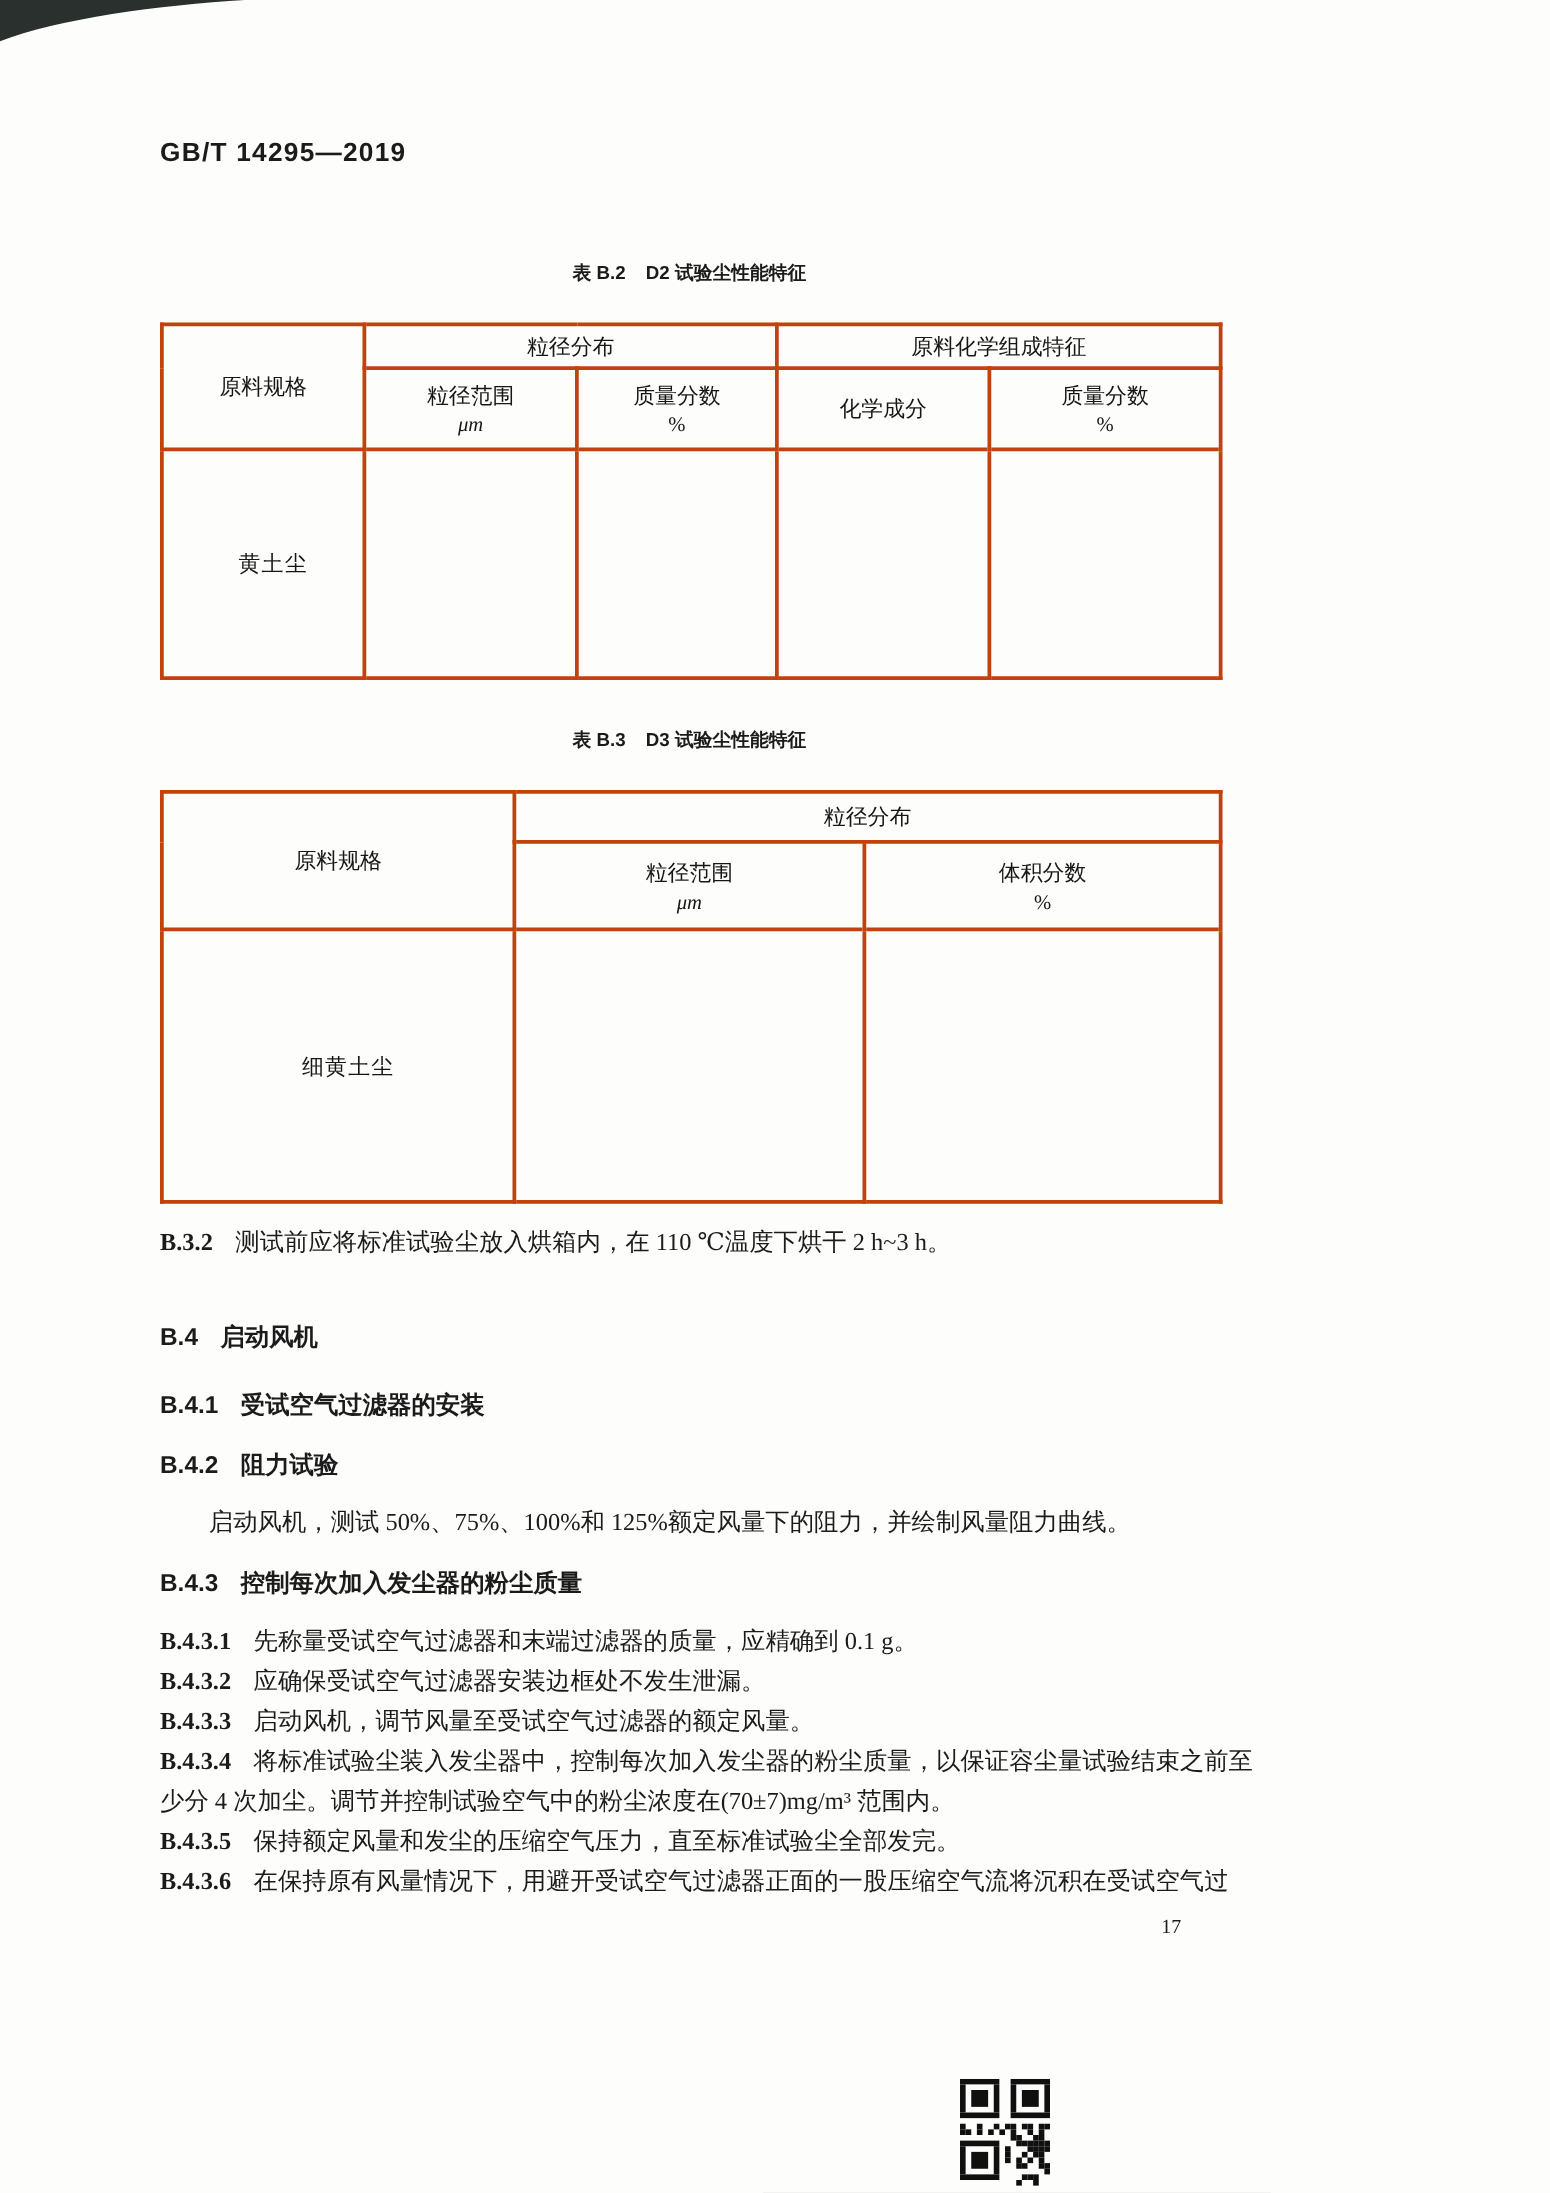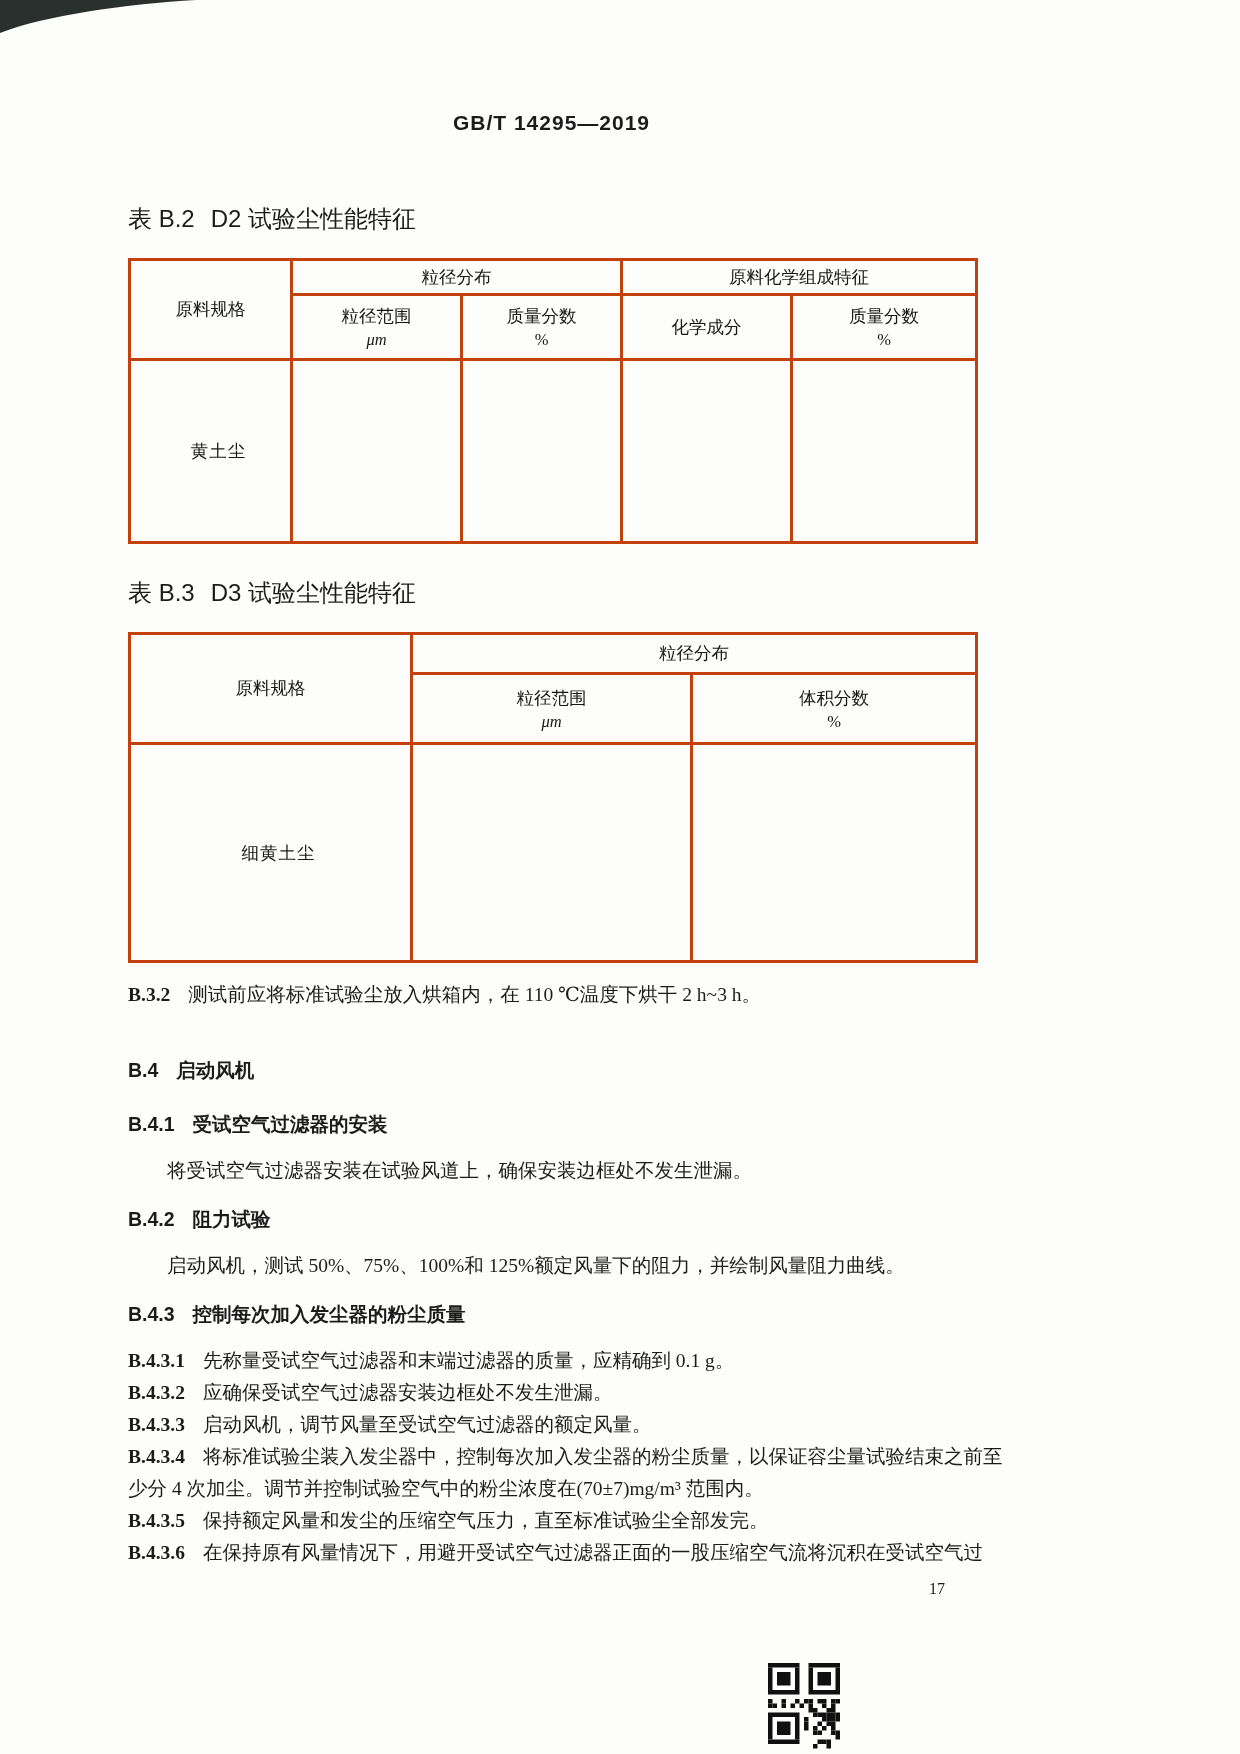--- a/index.html
+++ b/index.html
@@ -6,29 +6,29 @@
   html,body { background:#e9e9e7; }
   .page {
     position:relative; width:1240px; height:1754px; margin:0 auto;
     background:#fdfdfc; overflow:hidden;
     font-family:"Liberation Serif","DejaVu Serif",serif; color:#1b1b1b;
   }
   .scan-corner { position:absolute; top:0; left:0; }
   .content { padding:110px 0 0 128px; width:1010px; }
 
   .doc-header {
-    width:847px; text-align:center;
+    width:847px; text-align:left;
     font-family:"Liberation Sans","DejaVu Sans",sans-serif;
     font-weight:bold; font-size:21px; line-height:26px; letter-spacing:1px;
   }
 
   .table-caption {
-    width:847px; line-height:26px;
+    width:847px; text-align:center; line-height:26px;
     font-family:"Liberation Sans","DejaVu Sans",sans-serif;
-    font-weight:normal; font-size:24px;
+    font-weight:bold; font-size:15px;
   }
   .table-caption.first { margin-top:70px; margin-bottom:26px; }
   .table-caption.second { margin-top:36px; margin-bottom:26px; }
   .table-caption .cap-label { margin-right:16px; }
 
   table.std-table {
     border-collapse:collapse; table-layout:fixed; width:847px;
     text-align:center; font-size:17.5px; color:#161616;
   }
   table.std-table { border:2px solid #1f1f1f; border-top-width:3px; }
@@ -231,23 +231,20 @@
     <div class="sections">
 
     <div class="section-line sec-para">
           <span class="sec-label">B.3.2</span><span class="sec-text">测试前应将标准试验尘放入烘箱内，在 110 ℃温度下烘干 2 h~3 h。</span>
         </div>
         <div class="section-line sec-h1">
           <span class="sec-label">B.4</span><span class="sec-text">启动风机</span>
         </div>
         <div class="section-line sec-h2">
           <span class="sec-label">B.4.1</span><span class="sec-text">受试空气过滤器的安装</span>
-        </div>
-        <div class="section-line sec-indent">
-          <span class="sec-text">将受试空气过滤器安装在试验风道上，确保安装边框处不发生泄漏。</span>
         </div>
         <div class="section-line sec-h2">
           <span class="sec-label">B.4.2</span><span class="sec-text">阻力试验</span>
         </div>
         <div class="section-line sec-indent">
           <span class="sec-text">启动风机，测试 50%、75%、100%和 125%额定风量下的阻力，并绘制风量阻力曲线。</span>
         </div>
         <div class="section-line sec-h2">
           <span class="sec-label">B.4.3</span><span class="sec-text">控制每次加入发尘器的粉尘质量</span>
         </div>

